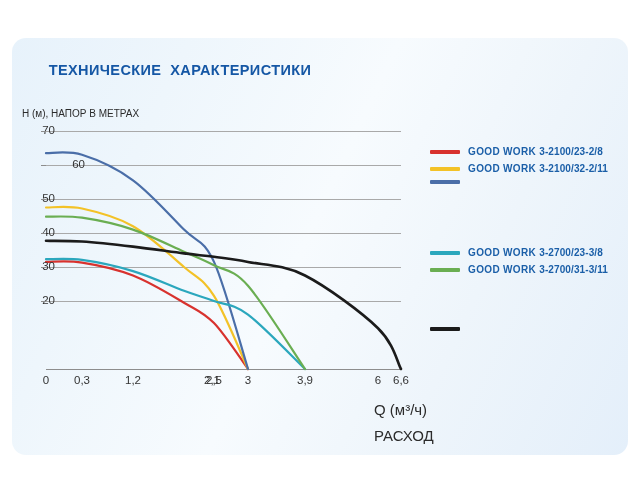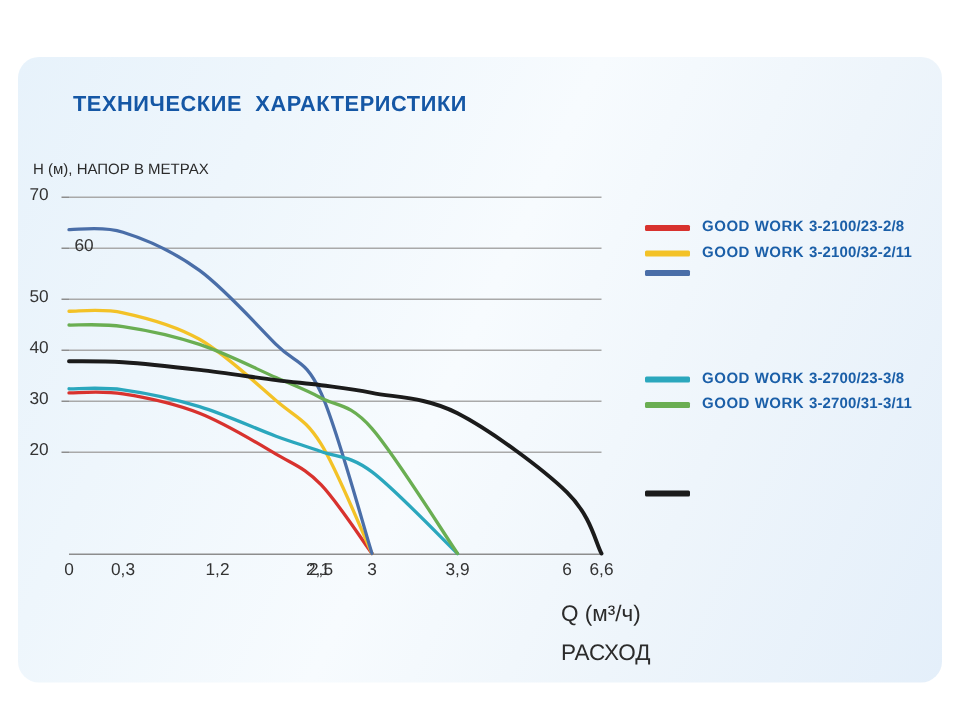--- a/index.html
+++ b/index.html
@@ -52,23 +52,24 @@
     background:#a9a9a9;
   }
   .axis-x{
     position:absolute;
     left:0; top:238px; width:355px; height:1px;
     background:#8d8d8d;
   }
   .ylabel{
     position:absolute;
     width:26px;
-    text-align:center;
+    text-align:right;
     font-size:11.5px;
     color:#333;
+    margin-left:16px;
   }
   .ytick-dash{
     position:absolute;
     width:5px;height:1px;background:#8d8d8d;
   }
 
   .xlabel{
     position:absolute;
     top:374px;
     font-size:11.5px;
@@ -158,21 +159,21 @@
       <div class="ylabel" style="left: 13px; top: 226px;">40</div>
       <div class="ytick-dash" style="left: 41px; top: 233px;"></div>
       <div class="ylabel" style="left: 13px; top: 260px;">30</div>
       <div class="ytick-dash" style="left: 41px; top: 267px;"></div>
       <div class="ylabel" style="left: 13px; top: 294px;">20</div>
       <div class="ytick-dash" style="left: 41px; top: 301px;"></div>
     </div>
   <div id="xlabels">
       <div class="xlabel" style="left: 46px;">0</div>
       <div class="xlabel" style="left: 82px;">0,3</div>
-      <div class="xlabel" style="left: 133px; margin-left: 12px;">1,2</div>
+      <div class="xlabel" style="left: 133px;">1,2</div>
       <div class="xlabel" style="left: 184px; margin-left: 28px;">2,1</div>
       <div class="xlabel" style="left: 214px;">2,5</div>
       <div class="xlabel" style="left: 248px;">3</div>
       <div class="xlabel" style="left: 305px;">3,9</div>
       <div class="xlabel" style="left: 378px;">6</div>
       <div class="xlabel" style="left: 401px;">6,6</div>
     </div>
 
   <div class="x-axis-title">
     <div>Q (м³/ч)</div>

